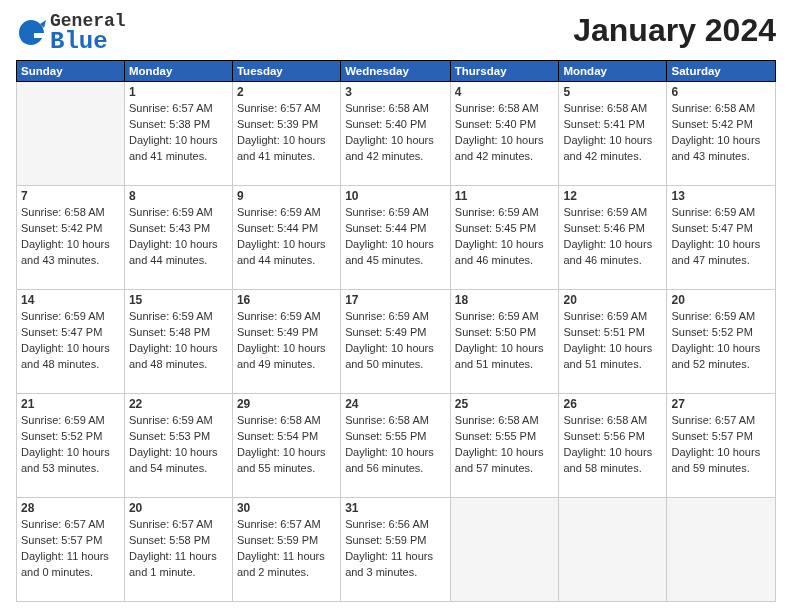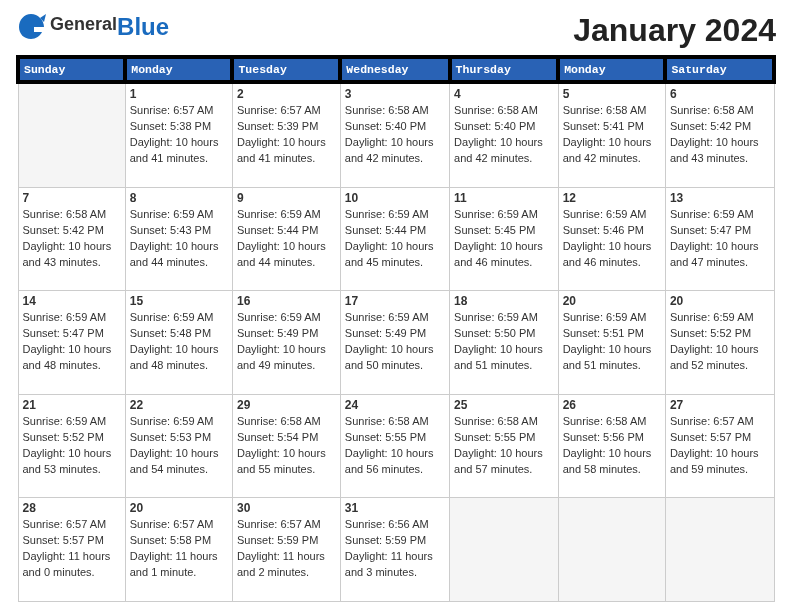--- a/index.html
+++ b/index.html
@@ -22,21 +22,23 @@
       align-items: flex-start;
       justify-content: space-between;
       margin-bottom: 6px;
     }
     .logo-area {
       display: flex;
       align-items: center;
     }
     .logo-text {
       display: flex;
+      flex-direction: column;
       line-height: 1;
+      font-family: Liberation Mono, monospace;
     }
     .logo-general {
       font-size: 18px;
       font-weight: bold;
       color: #333;
     }
     .logo-blue {
       font-size: 24px;
       font-weight: bold;
       color: #1a6bbf;
@@ -64,22 +66,21 @@
       border-collapse: collapse;
       flex: 1;
     }
     .calendar th {
       background: #2962b5;
       color: #fff;
       font-size: 11.5px;
       font-weight: bold;
       padding: 4px 4px;
       text-align: left;
-      border: 4px solid #000000;
-      font-family: Liberation Mono, monospace;
+      border: 1px solid #000000;
     }
     .calendar td {
       border: 1px solid #ccc;
       vertical-align: top;
       padding: 3px 4px;
       font-size: 9.5px;
       color: #333;
       width: 113px;
       height: 74px;
       background: #fff;

